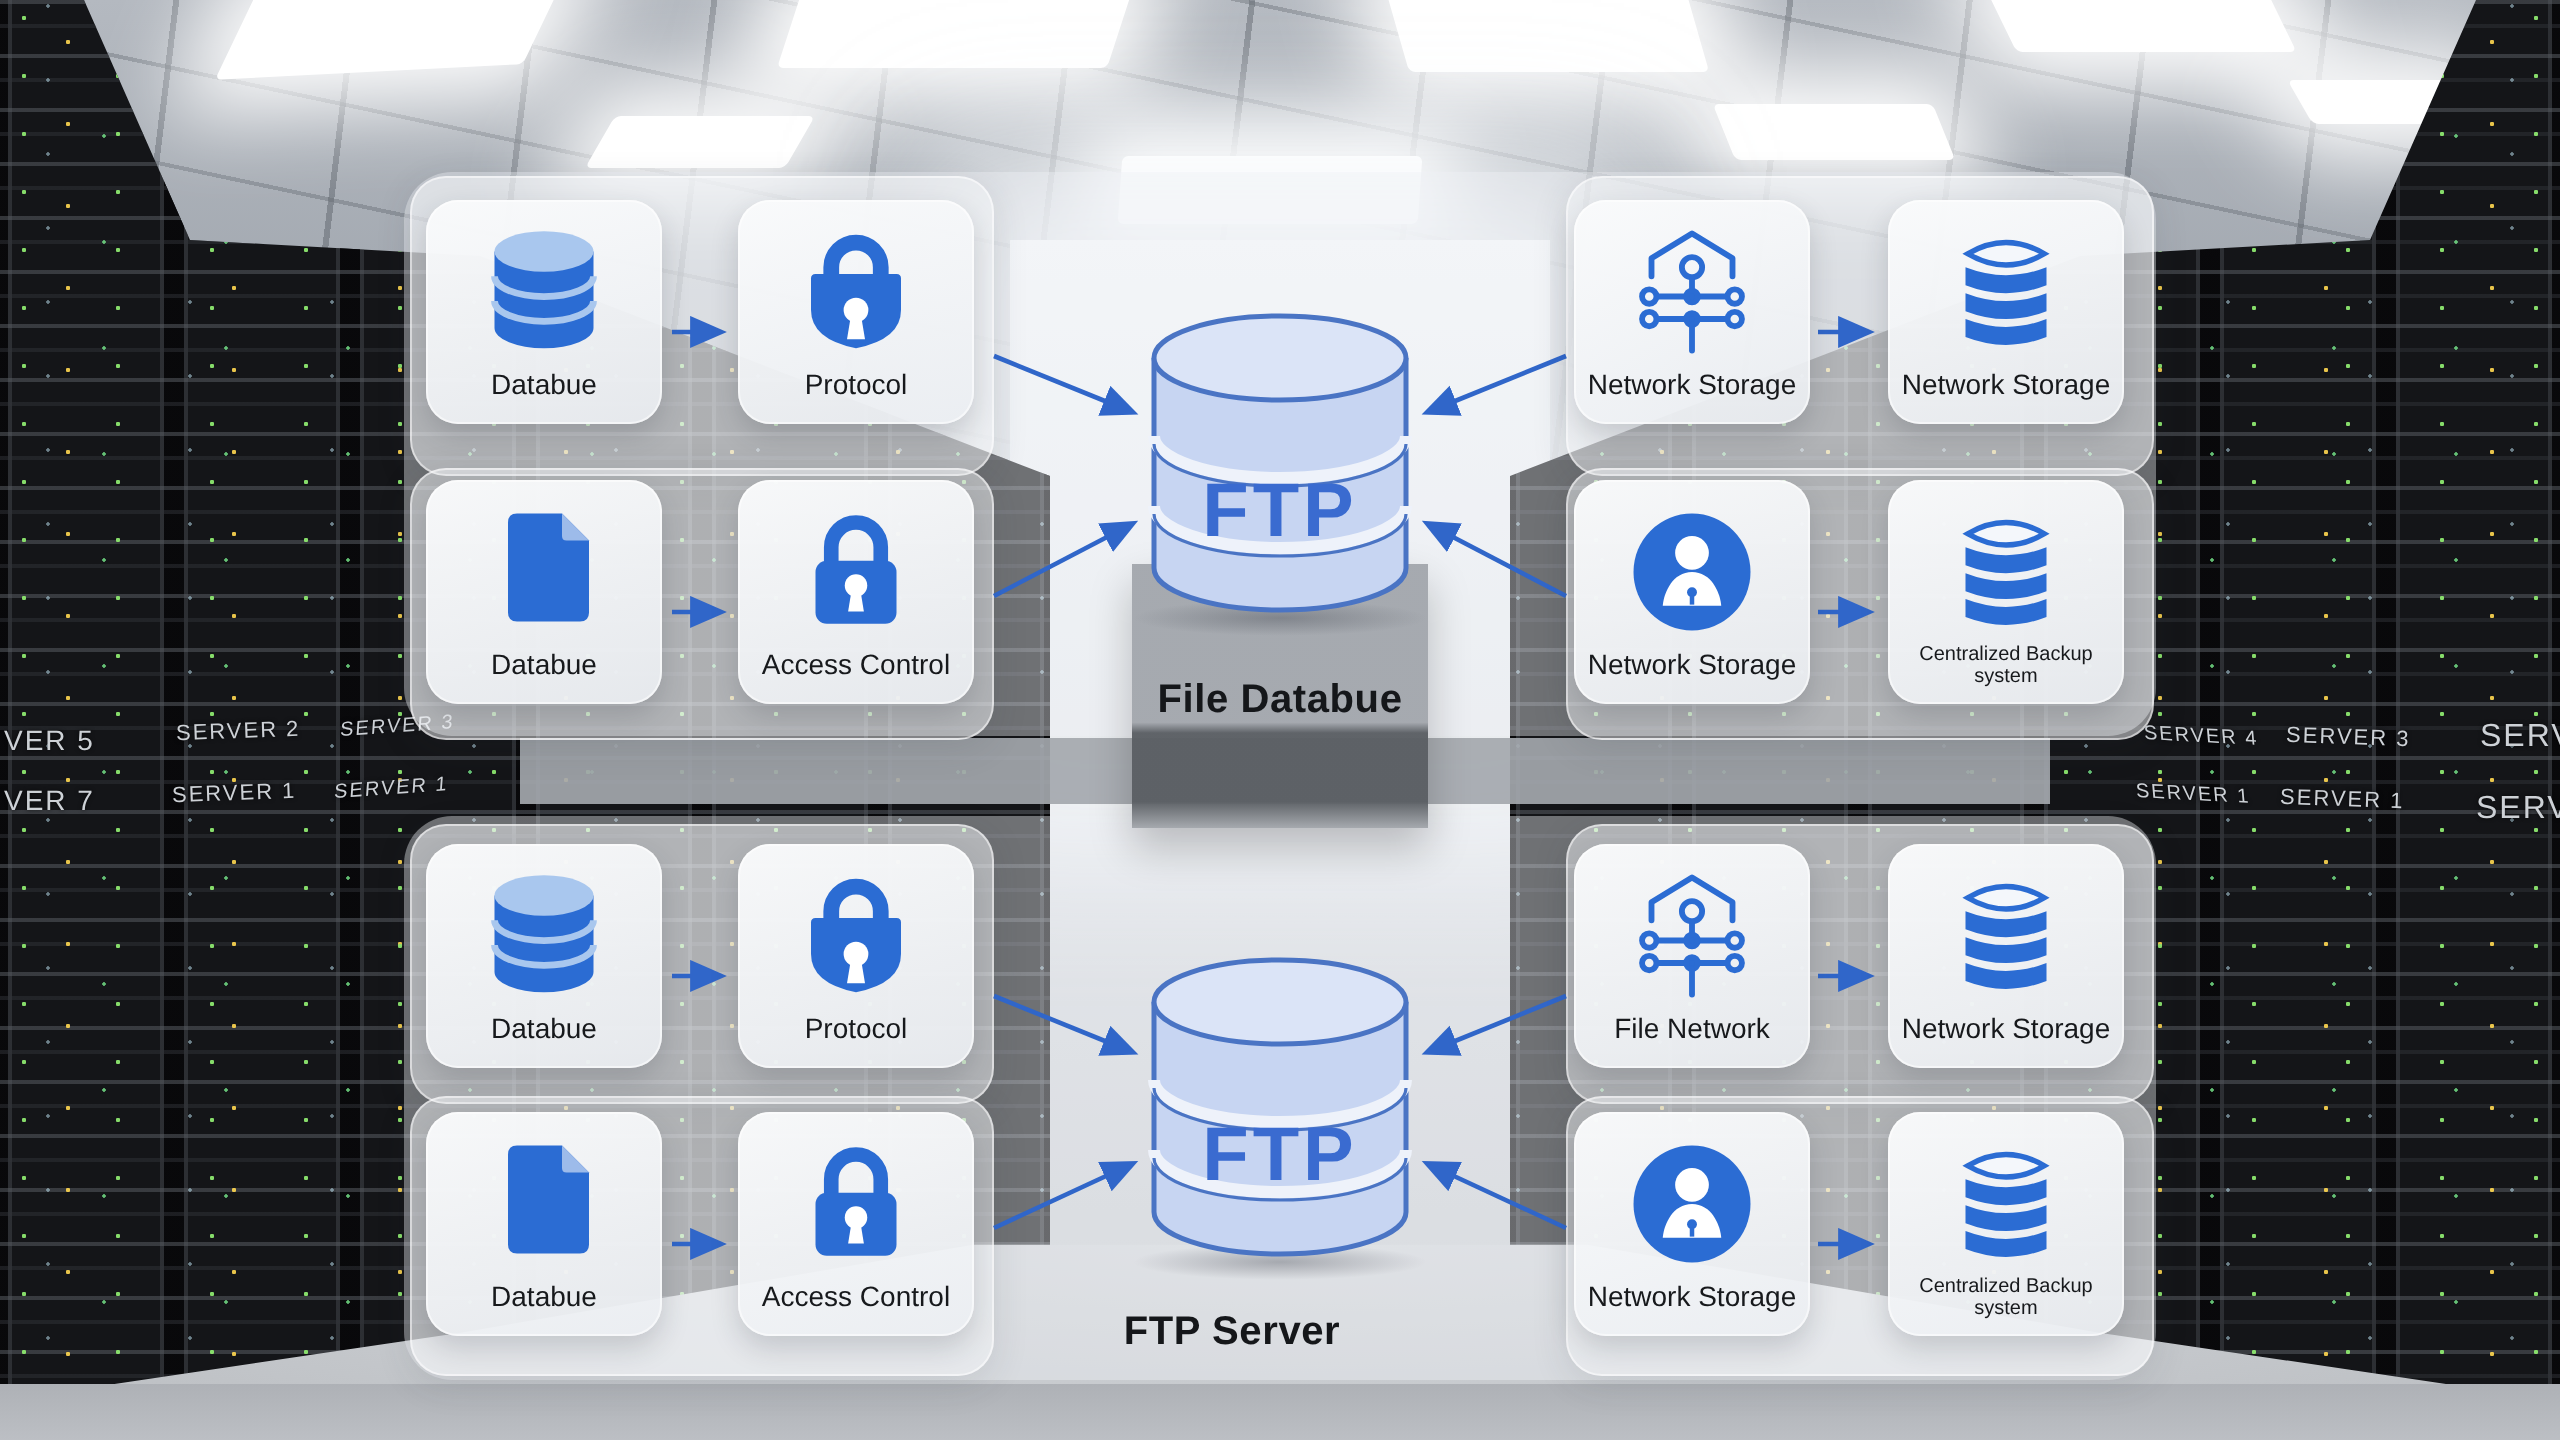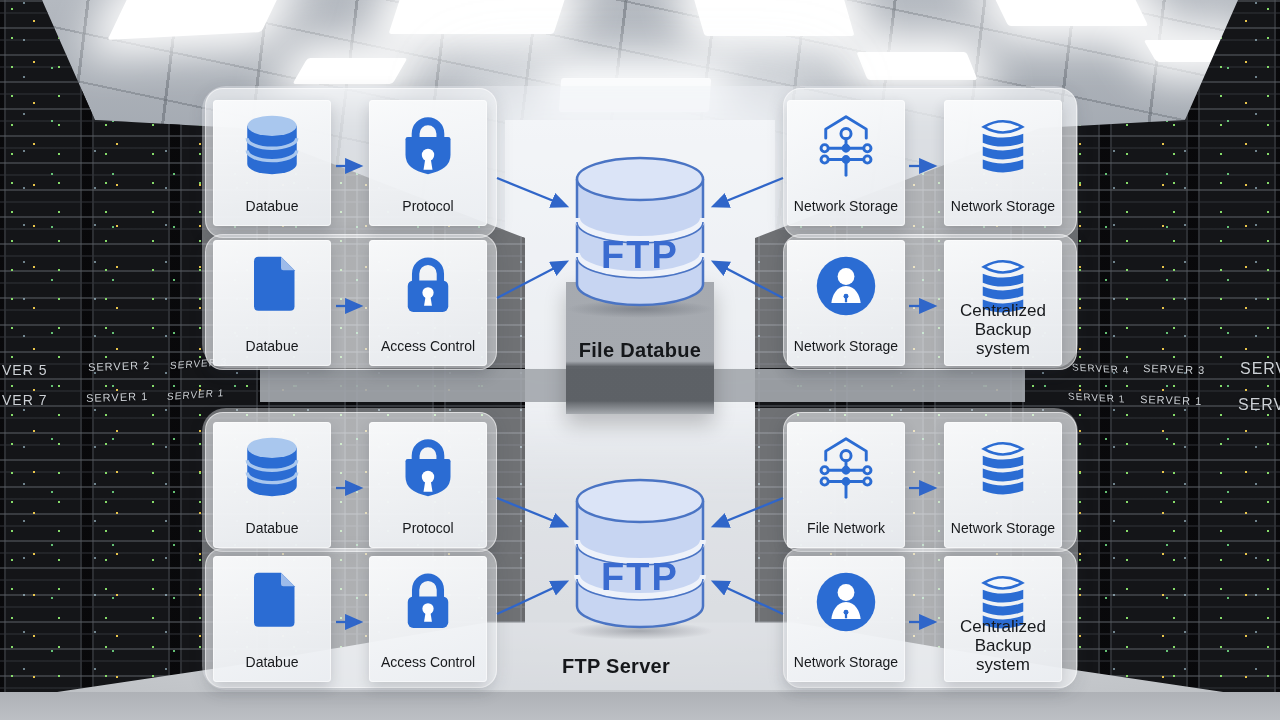--- a/index.html
+++ b/index.html
@@ -83,28 +83,28 @@
   .t-ftp{left:496px;top:655px;}
 
   
   .cyl{z-index:11;width:140px;height:152px;left:570px;}
   .cyl.top{top:156px;}  .cyl.bot{top:478px;}
   .cyl-shadow{left:566px;width:148px;height:18px;border-radius:50%;z-index:10;
     background:radial-gradient(ellipse, rgba(60,65,75,.35), transparent 70%);}
   .cs-top{top:300px;} .cs-bot{top:622px;}
 
   
-  .card{width:118px;height:126px;border-radius:4px;z-index:12;
+  .card{width:118px;height:112px;border-radius:16px;z-index:12;
     background:linear-gradient(160deg, rgba(250,251,252,.96), rgba(235,238,242,.9));
     box-shadow:0 6px 14px rgba(40,45,55,.18), inset 0 0 0 1px rgba(255,255,255,.55);}
   .card .icon{position:absolute;left:50%;top:10px;transform:translateX(-50%);width:72px;height:72px;}
   .card .icon svg{width:72px;height:72px;display:block;}
   .card .lbl{position:absolute;left:50%;transform:translateX(-50%);bottom:11px;width:150px;
     text-align:center;font-size:14px;color:#17191c;white-space:nowrap;line-height:1.12;}
-  .card .lbl.wrap{white-space:normal;width:112px;bottom:8px;font-size:17px;}
+  .card .lbl.wrap{white-space:normal;width:112px;bottom:8px;font-size:10px;}
 
   
   .arrows{left:0;top:0;width:1280px;height:720px;z-index:11;pointer-events:none;}
 </style>
 </head>
 <body>
 
 <div class="abs ceiling">
   <div class="light" style="left:120px;top:-8px;width:150px;height:44px;transform:skewX(-28deg) rotate(-3deg);"></div>
   <div class="light" style="left:395px;top:-6px;width:165px;height:40px;transform:skewX(-18deg);"></div>

